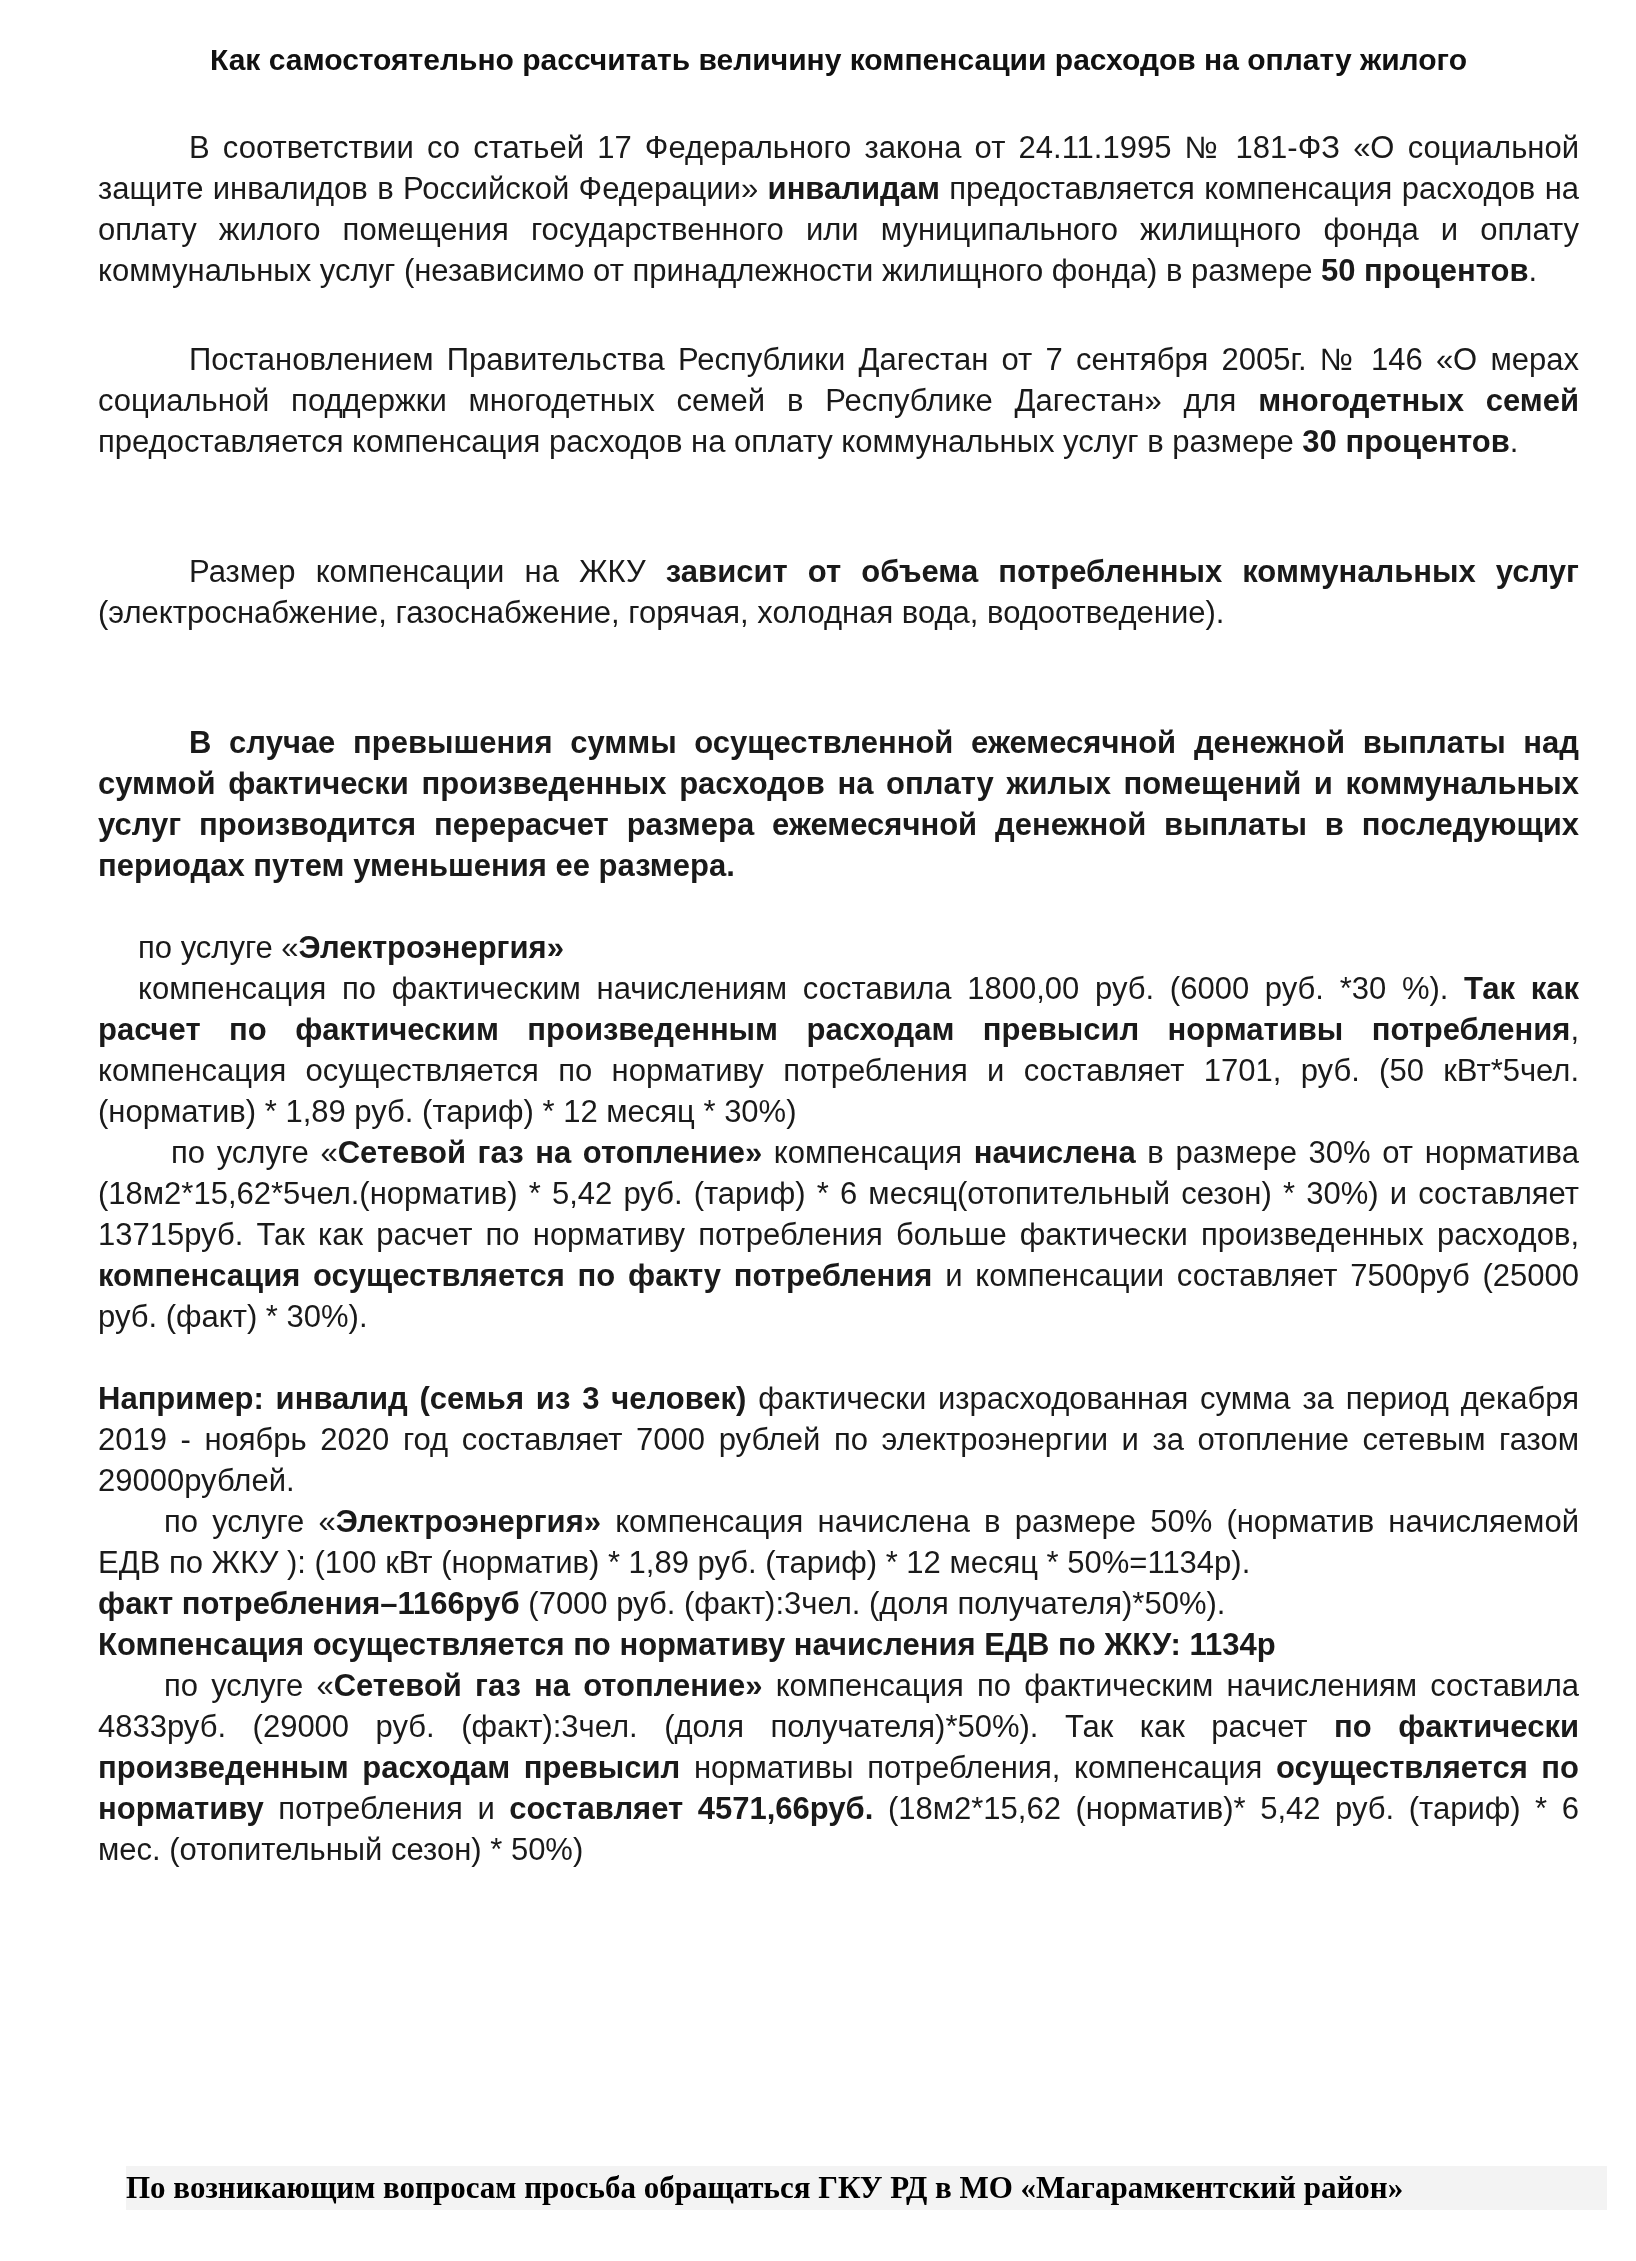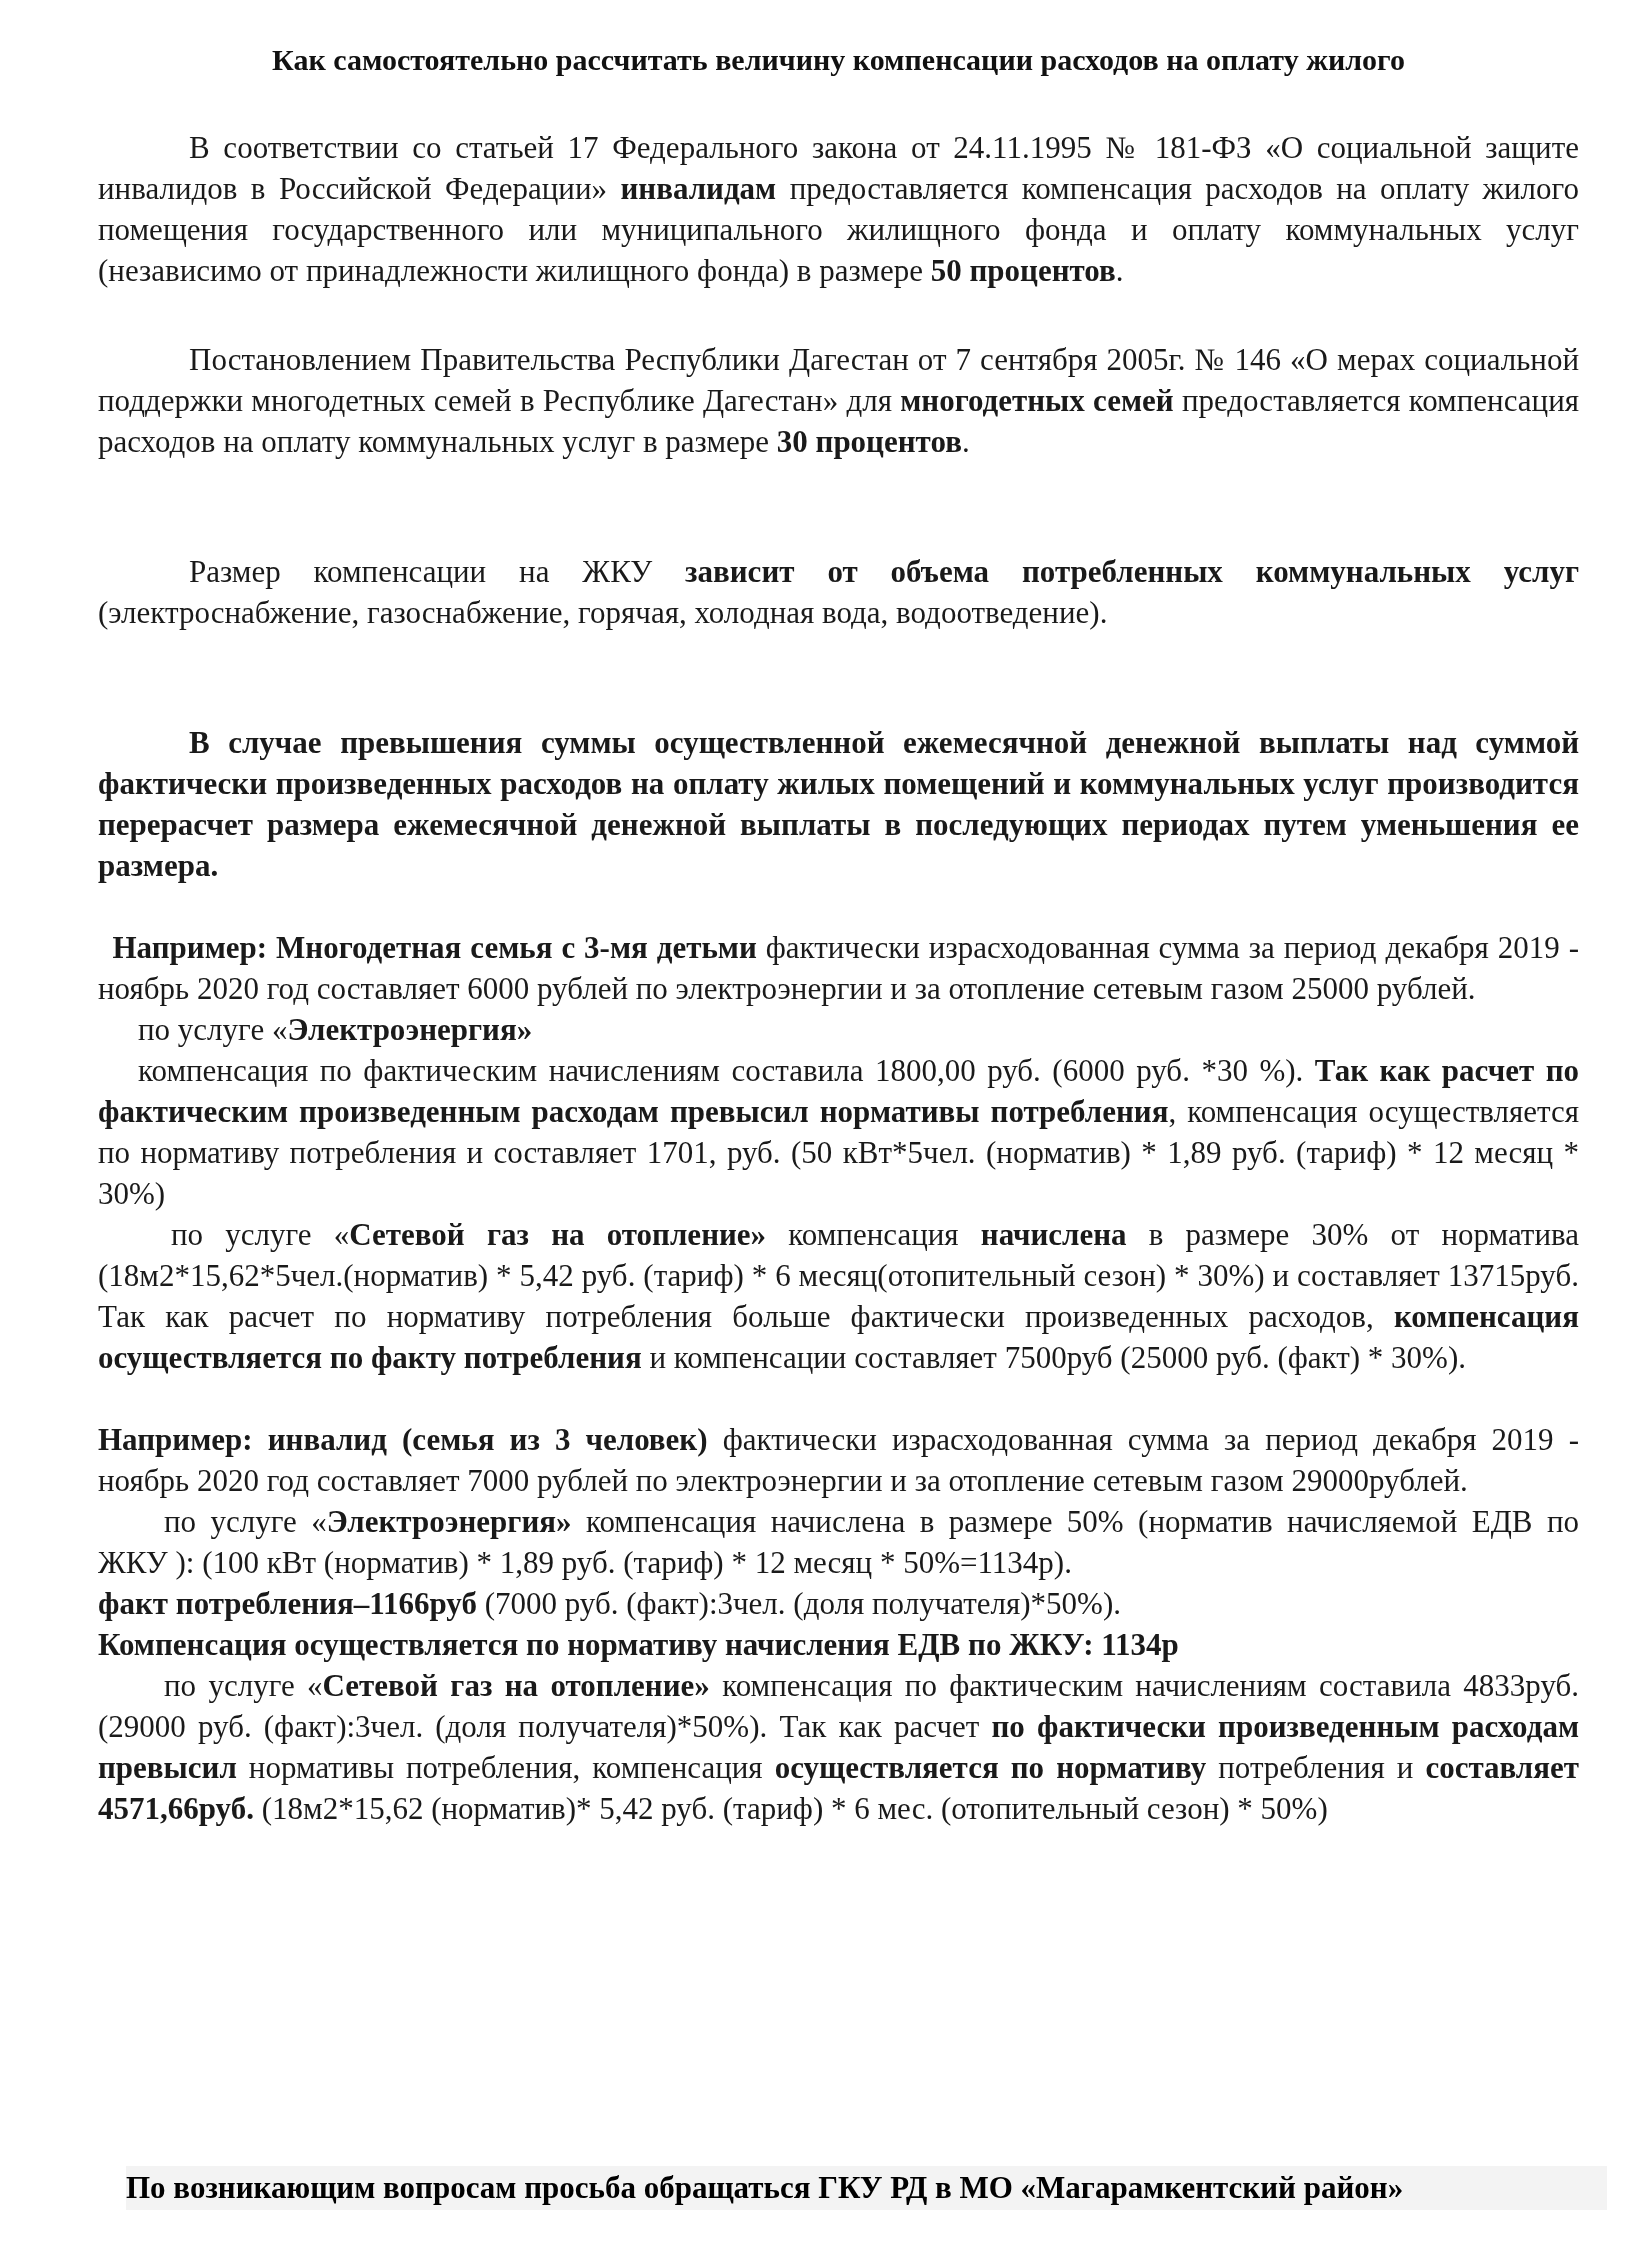--- a/index.html
+++ b/index.html
@@ -1,19 +1,19 @@
 <!DOCTYPE html>
 <html style="font-size:10.6px"><head>
 <meta charset="utf-8">
 <style>
   html, body { margin: 0; padding: 0; background: #ffffff; }
   body { width: 1636px; height: 2261px; position: relative; overflow: hidden; }
   .page {
     position: absolute; left: 98px; top: 41px; width: 1481px;
-    font-family: Liberation Serif, serif; font-size: 31px; line-height: 41px;
+    font-family: Liberation Sans, sans-serif; font-size: 31px; line-height: 41px;
     color: #1a1a1a;
   }
   .title { text-align: center; font-weight: bold; font-size: 30px; line-height: 38px; color: #111; margin: 0 0 2.6px 0; }
   p { margin: 0; text-align: justify; }
   .indent { text-indent: 91px; margin-top: 48px; }
   .indent2 { text-indent: 40px; }
   .indent3 { text-indent: 66px; }
   .indent4 { text-indent: 73px; }
   .indent-sm { text-indent: 14.5px; }
   b { font-weight: bold; }
@@ -40,21 +40,20 @@
 
 
   <p class="indent"><span>Размер компенсации на ЖКУ </span><b>зависит от объема потребленных коммунальных услуг</b><span> (электроснабжение, газоснабжение, горячая, холодная вода, водоотведение).</span></p>
 
   <div class="gap"></div>
 
   <p class="indent"><b>В случае превышения суммы осуществленной ежемесячной денежной выплаты над суммой фактически произведенных расходов на оплату жилых помещений и коммунальных услуг производится перерасчет размера ежемесячной денежной выплаты в последующих периодах путем уменьшения ее размера.</b></p>
 
   <div class="gap"></div>
 
-  <p class="indent-sm"><b>Например:  Многодетная семья с 3-мя детьми</b><span>  фактически израсходованная сумма за период декабря 2019 - ноябрь 2020 год  составляет 6000 рублей по электроэнергии  и за отопление сетевым газом 25000 рублей.</span></p>
 
   <p class="indent2"><span>по услуге «</span><b>Электроэнергия»</b></p>
 
   <p class="indent2"><span>компенсация по фактическим начислениям составила 1800,00 руб. (6000 руб. *30 %). </span><b>Так как расчет по фактическим произведенным расходам превысил нормативы потребления</b><span>, компенсация осуществляется по нормативу потребления и  составляет 1701, руб. (50 кВт*5чел. (норматив) * 1,89 руб. (тариф) * 12 месяц * 30%)</span></p>
 
   <p class="indent4"><span>по услуге «</span><b>Сетевой газ на отопление»</b><span> компенсация </span><b>начислена</b><span> в размере 30% от норматива (18м2*15,62*5чел.(норматив) * 5,42 руб. (тариф) * 6 месяц(отопительный сезон) * 30%) и составляет 13715руб. Так как расчет по нормативу потребления больше фактически произведенных расходов, </span><b>компенсация осуществляется по факту потребления</b><span> и  компенсации составляет 7500руб (25000 руб. (факт)  * 30%).</span></p>
 
 
   <div class="gap"></div>
 

